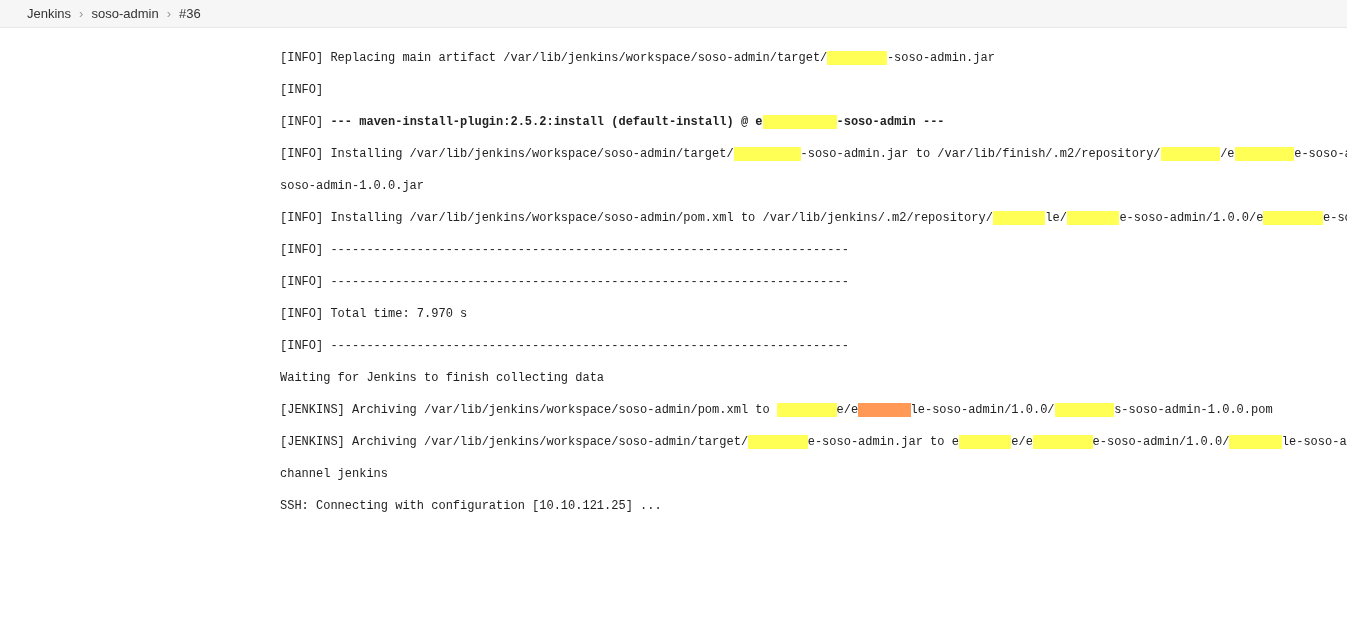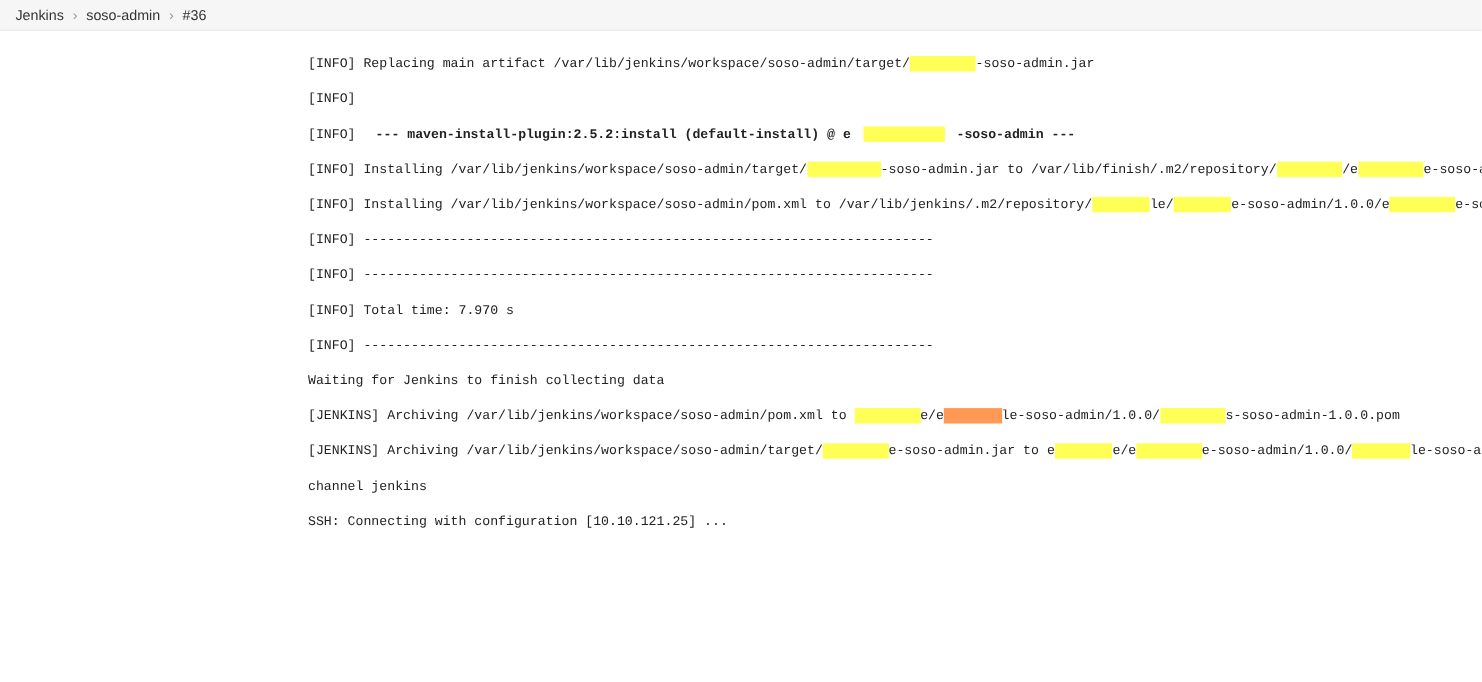--- a/index.html
+++ b/index.html
@@ -7,21 +7,21 @@
       font-family: Helvetica, Arial, sans-serif;
       font-size: 12px;
       background: #fff;
       width: 1347px;
     }
     .breadcrumb {
       display: flex;
       align-items: center;
       background: #f6f6f6;
       border-bottom: 1px solid #e8e8e8;
-      padding: 4px 8px;
+      padding: 4px 21px;
       font-size: 13px;
     }
     .breadcrumb-item {
       color: #333;
       padding: 2px 6px;
       cursor: pointer;
     }
     .breadcrumb-sep {
       color: #999;
       margin: 0 2px;
@@ -29,39 +29,40 @@
     .console {
       font-family: "Courier New", monospace;
       font-size: 12px;
       line-height: 16px;
       padding: 6px 0 12px 280px;
       white-space: pre;
       color: #222;
     }
     .hl { background: #ffff55; padding: 0 1px; }
     .hl-orange { background: #ff9955; padding: 0 1px; }
-    .bold { font-weight: bold; margin-left: 11px; }
+    .bold { font-weight: bold; }
     .line { display: block; }
   </style>
 </head>
 <body>
 
 <div class="breadcrumb">
   <span class="breadcrumb-item">Jenkins</span>
   <span class="breadcrumb-sep">›</span>
   <span class="breadcrumb-item">soso-admin</span>
   <span class="breadcrumb-sep">›</span>
   <span class="breadcrumb-item">#36</span>
 </div>
 
 <div class="console">
 <span class="line"><span>[INFO] Replacing main artifact /var/lib/jenkins/workspace/soso-admin/target/</span><span class="hl">        </span><span>-soso-admin.jar</span></span>
 <span class="line">[INFO]</span>
 <span class="line"><span>[INFO] </span><span class="bold">--- maven-install-plugin:2.5.2:install (default-install) @ e</span><span class="hl bold">          </span><span class="bold">-soso-admin ---</span></span>
 <span class="line"><span>[INFO] Installing /var/lib/jenkins/workspace/soso-admin/target/</span><span class="hl">         </span><span>-soso-admin.jar to /var/lib/finish/.m2/repository/</span><span class="hl">        </span><span>/e</span><span class="hl">        </span><span>e-soso-admin/1.0.0/</span></span>
+<span class="line">soso-admin-1.0.0.jar</span>
 <span class="line"><span>[INFO] Installing /var/lib/jenkins/workspace/soso-admin/pom.xml to /var/lib/jenkins/.m2/repository/</span><span class="hl">       </span><span>le/</span><span class="hl">       </span><span>e-soso-admin/1.0.0/e</span><span class="hl">        </span><span>e-soso-admin-1.0.0.pom</span></span>
 <span class="line">[INFO] ------------------------------------------------------------------------</span>
 <span class="line">[INFO] ------------------------------------------------------------------------</span>
 <span class="line">[INFO] Total time: 7.970 s</span>
 <span class="line">[INFO] ------------------------------------------------------------------------</span>
 <span class="line">Waiting for Jenkins to finish collecting data</span>
 <span class="line"><span>[JENKINS] Archiving /var/lib/jenkins/workspace/soso-admin/pom.xml to </span><span class="hl">        </span><span>e/e</span><span class="hl-orange">       </span><span>le-soso-admin/1.0.0/</span><span class="hl">        </span><span>s-soso-admin-1.0.0.pom</span></span>
 <span class="line"><span>[JENKINS] Archiving /var/lib/jenkins/workspace/soso-admin/target/</span><span class="hl">        </span><span>e-soso-admin.jar to e</span><span class="hl">       </span><span>e/e</span><span class="hl">        </span><span>e-soso-admin/1.0.0/</span><span class="hl">       </span><span>le-soso-admin-1.0.0.jar</span></span>
 <span class="line">channel jenkins</span>
 <span class="line">SSH: Connecting with configuration [10.10.121.25] ...</span>

